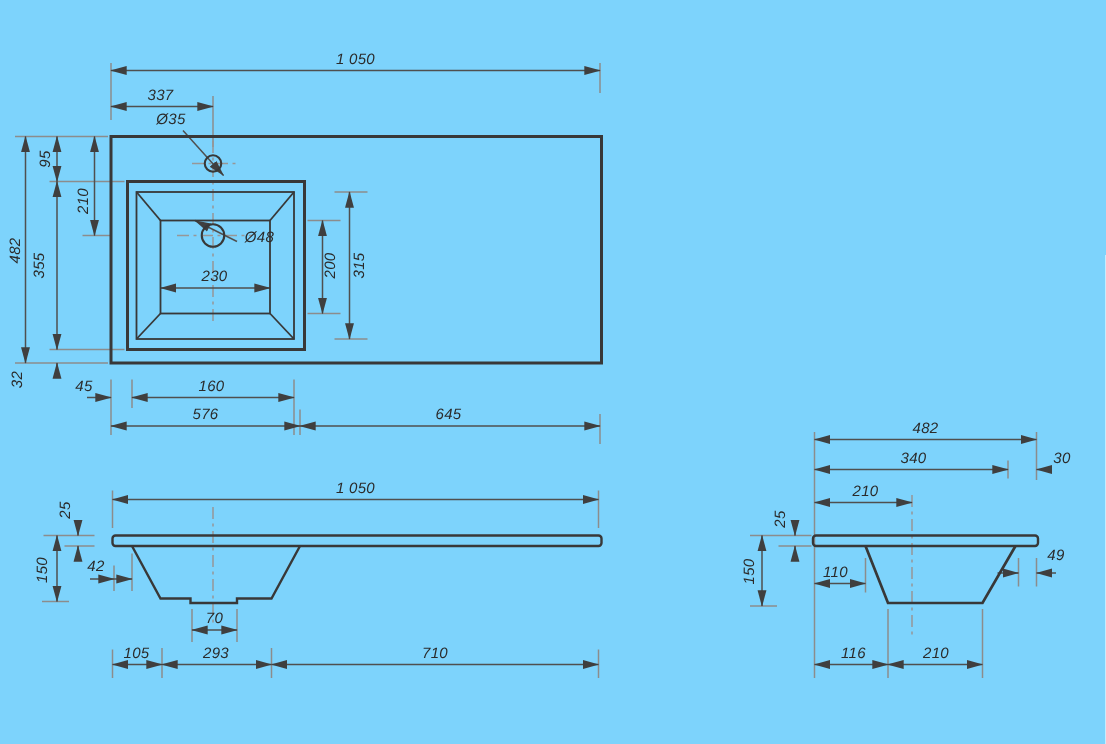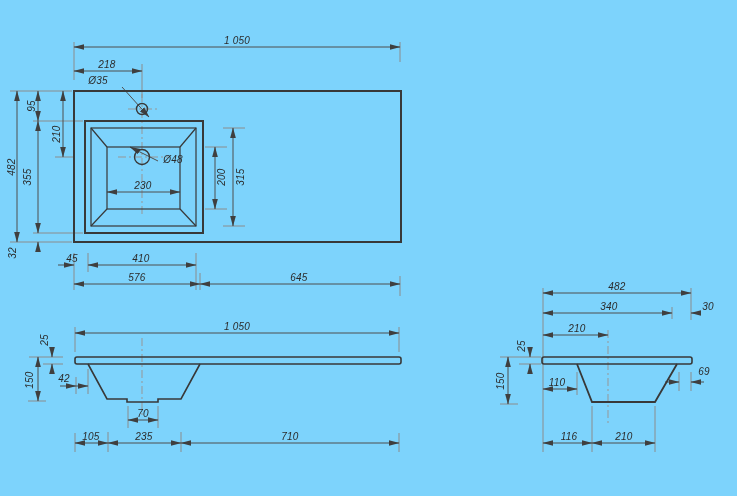--- a/index.html
+++ b/index.html
@@ -161,49 +161,49 @@
       <line x1="592" y1="443" x2="655" y2="443" marker-start="url(#ar)" marker-end="url(#ar)"></line>
     </g>
     <g class="geo">
       <rect x="542" y="357" width="150" height="7" rx="2" stroke-width="1.6"></rect>
       <path d="M577,364 L592,402 L655,402 L677,364" stroke-width="1.8"></path>
     </g>
   </g>
 </svg>
 
 <div class="lbl" style="left:237px;top:40px">1 050</div>
-<div class="lbl" style="left:107px;top:64px">218</div>
-<div class="lbl" style="left:98px;top:80px">Ø35</div>
+<div class="lbl" style="left:107px;top:64px">337</div>
+<div class="lbl" style="left:114px;top:80px">Ø35</div>
 <div class="lbl rot" style="left:11px;top:167px">482</div>
 <div class="lbl rot" style="left:31px;top:106px">95</div>
 <div class="lbl rot" style="left:56px;top:134px">210</div>
 <div class="lbl rot" style="left:27px;top:177px">355</div>
 <div class="lbl rot" style="left:12px;top:253px">32</div>
-<div class="lbl" style="left:72px;top:258px">45</div>
-<div class="lbl" style="left:141px;top:258px">410</div>
+<div class="lbl" style="left:56px;top:258px">45</div>
+<div class="lbl" style="left:141px;top:258px">160</div>
 <div class="lbl" style="left:137px;top:277px">576</div>
 <div class="lbl" style="left:299px;top:277px">645</div>
 <div class="lbl" style="left:173px;top:159px">Ø48</div>
 <div class="lbl" style="left:143px;top:185px">230</div>
 <div class="lbl rot" style="left:221px;top:177px">200</div>
 <div class="lbl rot" style="left:240px;top:177px">315</div>
 
 <div class="lbl" style="left:237px;top:326px">1 050</div>
 <div class="lbl rot" style="left:44px;top:340px">25</div>
 <div class="lbl rot" style="left:29px;top:380px">150</div>
 <div class="lbl" style="left:64px;top:378px">42</div>
 <div class="lbl" style="left:143px;top:413px">70</div>
 <div class="lbl" style="left:91px;top:436px">105</div>
-<div class="lbl" style="left:144px;top:436px">235</div>
+<div class="lbl" style="left:144px;top:436px">293</div>
 <div class="lbl" style="left:290px;top:436px">710</div>
 
 <div class="lbl" style="left:617px;top:286px">482</div>
 <div class="lbl" style="left:609px;top:306px">340</div>
 <div class="lbl" style="left:708px;top:306px">30</div>
 <div class="lbl" style="left:577px;top:328px">210</div>
 <div class="lbl rot" style="left:521px;top:346px">25</div>
 <div class="lbl rot" style="left:500px;top:381px">150</div>
 <div class="lbl" style="left:557px;top:382px">110</div>
-<div class="lbl" style="left:704px;top:371px">69</div>
+<div class="lbl" style="left:704px;top:371px">49</div>
 <div class="lbl" style="left:569px;top:436px">116</div>
 <div class="lbl" style="left:624px;top:436px">210</div>
 
 </div>
 
 </body></html>

